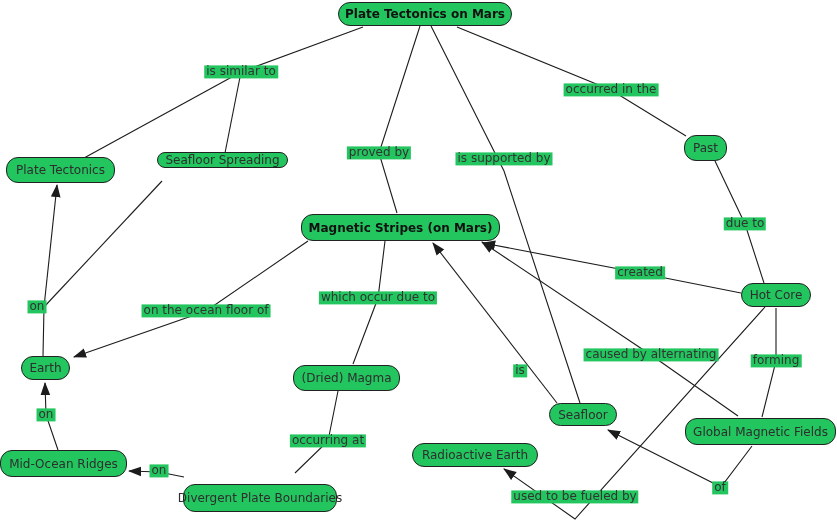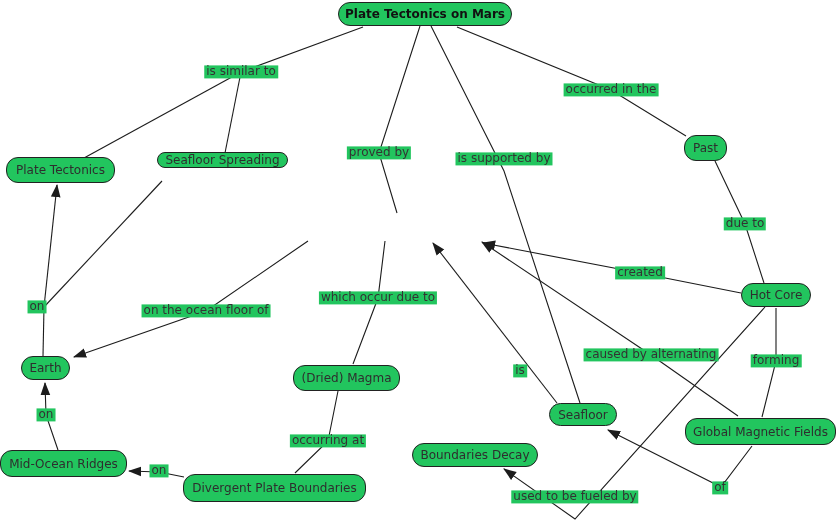--- a/index.html
+++ b/index.html
@@ -73,22 +73,23 @@
   <span class="lbl" style="left:46px;top:415px">on</span>
   <span class="lbl" style="left:328px;top:441px">occurring at</span>
   <span class="lbl" style="left:159px;top:471px">on</span>
   <span class="lbl" style="left:720px;top:488px">of</span>
   <span class="lbl" style="left:575px;top:497px">used to be fueled by</span>
 
   <div class="node em" style="left:338px;top:2px;width:174px;height:24px">Plate Tectonics on Mars</div>
   <div class="node" style="left:6px;top:157px;width:109px;height:26px">Plate Tectonics</div>
   <div class="node" style="left:157px;top:152px;width:131px;height:16px">Seafloor Spreading</div>
   <div class="node" style="left:684px;top:135px;width:43px;height:26px">Past</div>
+  <div class="node em" style="left:301px;top:214px;width:199px;height:27px">Magnetic Stripes (on Mars)</div>
   <div class="node" style="left:741px;top:283px;width:70px;height:24px">Hot Core</div>
   <div class="node" style="left:21px;top:356px;width:49px;height:24px">Earth</div>
   <div class="node" style="left:293px;top:365px;width:107px;height:26px">(Dried) Magma</div>
   <div class="node" style="left:549px;top:403px;width:68px;height:23px">Seafloor</div>
   <div class="node" style="left:685px;top:418px;width:151px;height:27px">Global Magnetic Fields</div>
-  <div class="node" style="left:412px;top:443px;width:126px;height:24px">Boundaries Decay</div>
+  <div class="node" style="left:412px;top:443px;width:126px;height:24px">Radioactive Earth</div>
   <div class="node" style="left:0px;top:450px;width:127px;height:27px">Mid-Ocean Ridges</div>
-  <div class="node" style="left:183px;top:474px;width:183px;height:28px">Divergent Plate Boundaries</div>
+  <div class="node" style="left:183px;top:484px;width:154px;height:28px">Divergent Plate Boundaries</div>
 
 </div>
 
 </body></html>

